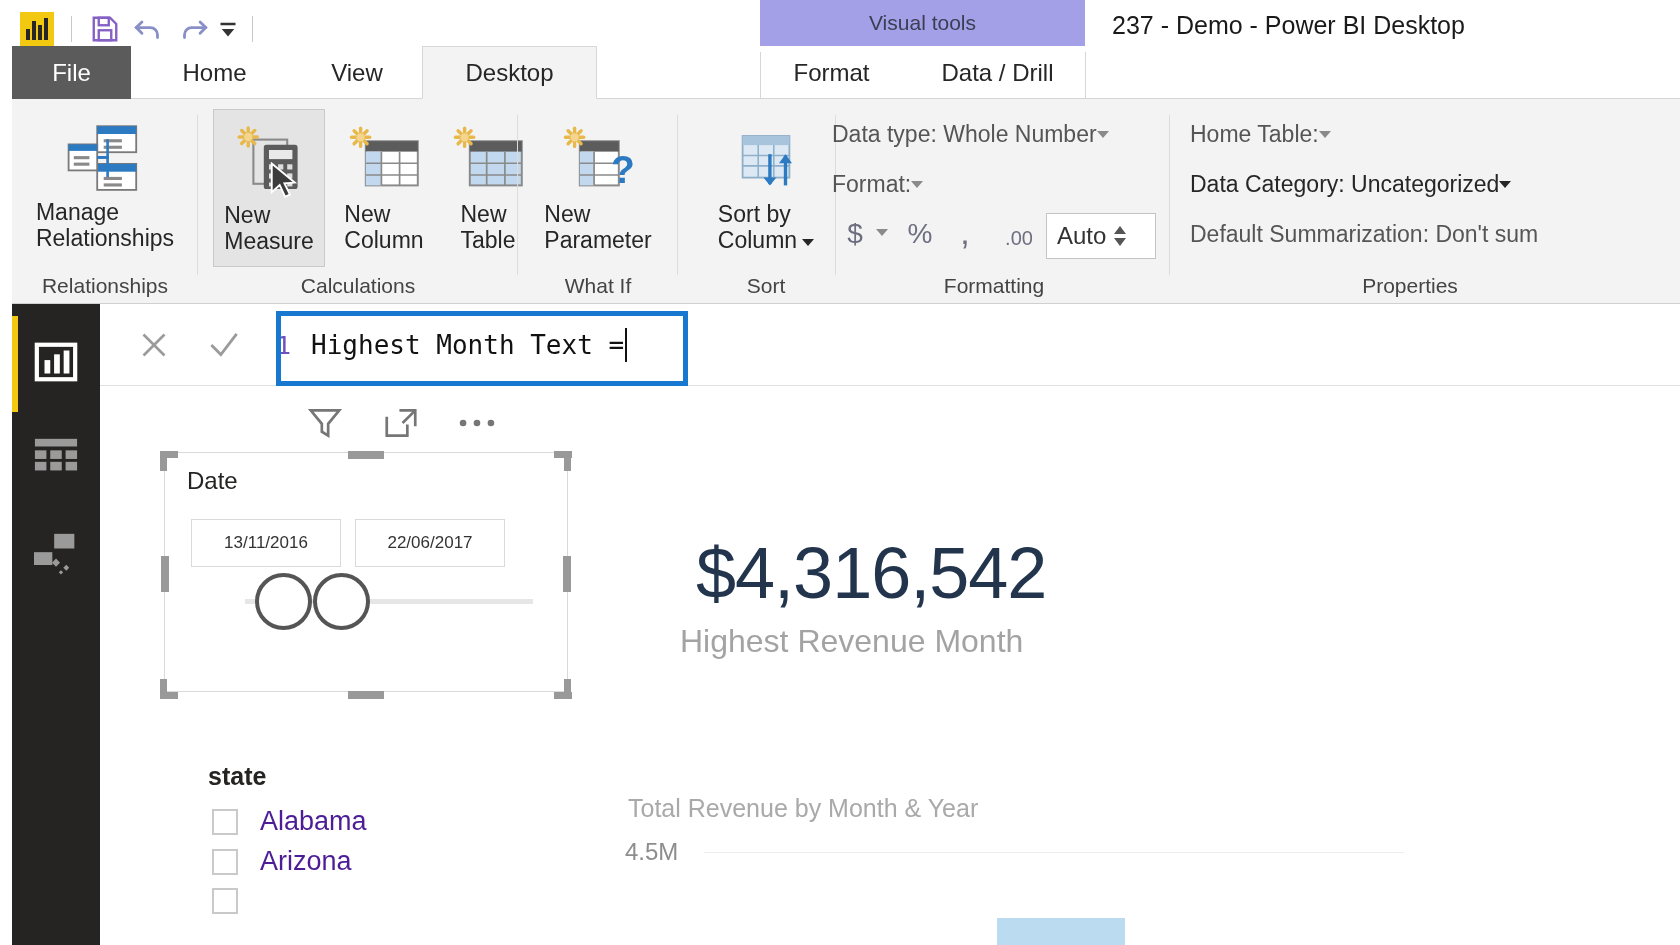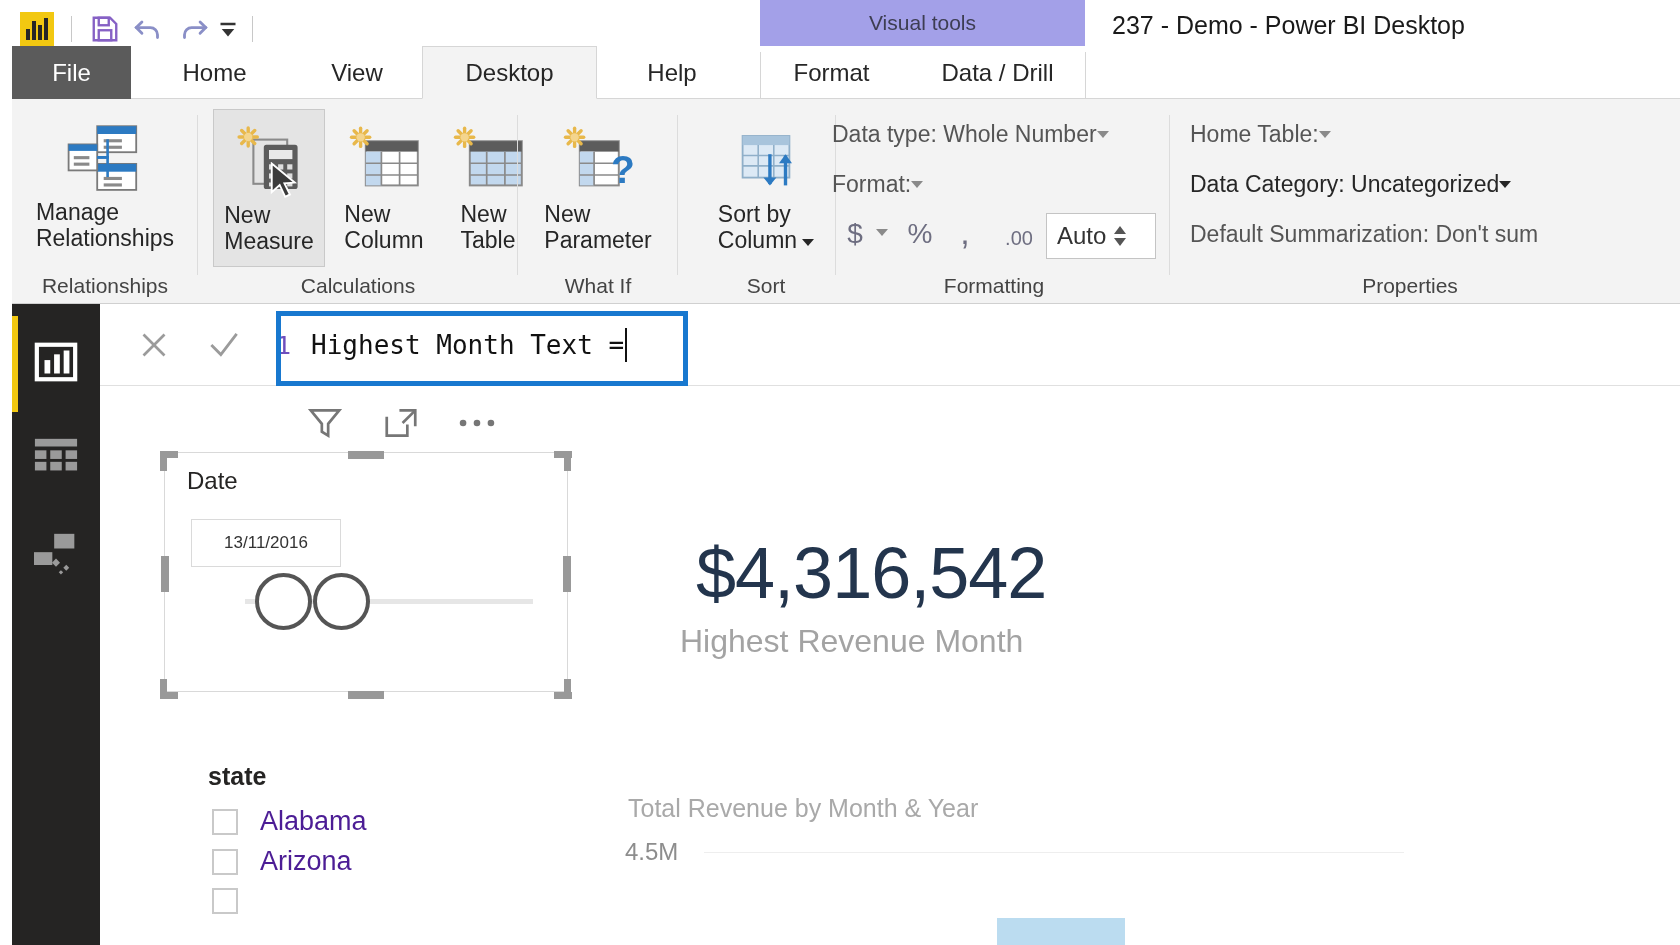--- a/index.html
+++ b/index.html
@@ -251,23 +251,20 @@
       <span>File</span>
     </div>
     <div class="tab" style="left:135px;width:135px;">
       <span>Home</span>
     </div>
     <div class="tab" style="left:286px;width:118px;">
       <span>View</span>
     </div>
     <div class="tab active" style="left:410px;width:175px;">
       <span>Desktop</span>
-    </div>
-    <div class="tab" style="left:600px;width:120px;">
-      <span>Help</span>
     </div>
 
     <div class="ctx-tabgroup-sep" style="left:748px;"></div>
     <div class="tab" style="left:752px;width:135px;">
       <span>Format</span>
     </div>
     <div class="tab" style="left:898px;width:175px;">
       <span>Data / Drill</span>
     </div>
     <div class="ctx-tabgroup-sep" style="left:1073px;"></div>
@@ -572,20 +569,21 @@
         <circle cx="4" cy="4" r="2.6"></circle>
           <circle cx="15" cy="4" r="2.6"></circle>
           <circle cx="26" cy="4" r="2.6"></circle>
       </svg>
     </div>
   </div>
 
   <div class="slicer">
     <div class="slicer-title">Date</div>
     <div class="date-in a">13/11/2016</div>
+    <div class="date-in b">22/06/2017</div>
     <div class="slider-track">
         <div class="filled"></div>
       </div>
     <div class="handle h1"></div>
     <div class="handle h2"></div>
   </div>
 
   <div>
     <div class="sel-h" style="left:148px;top:451px;width:18px;height:7px;"></div>
     <div class="sel-h" style="left:148px;top:451px;width:7px;height:20px;"></div>

